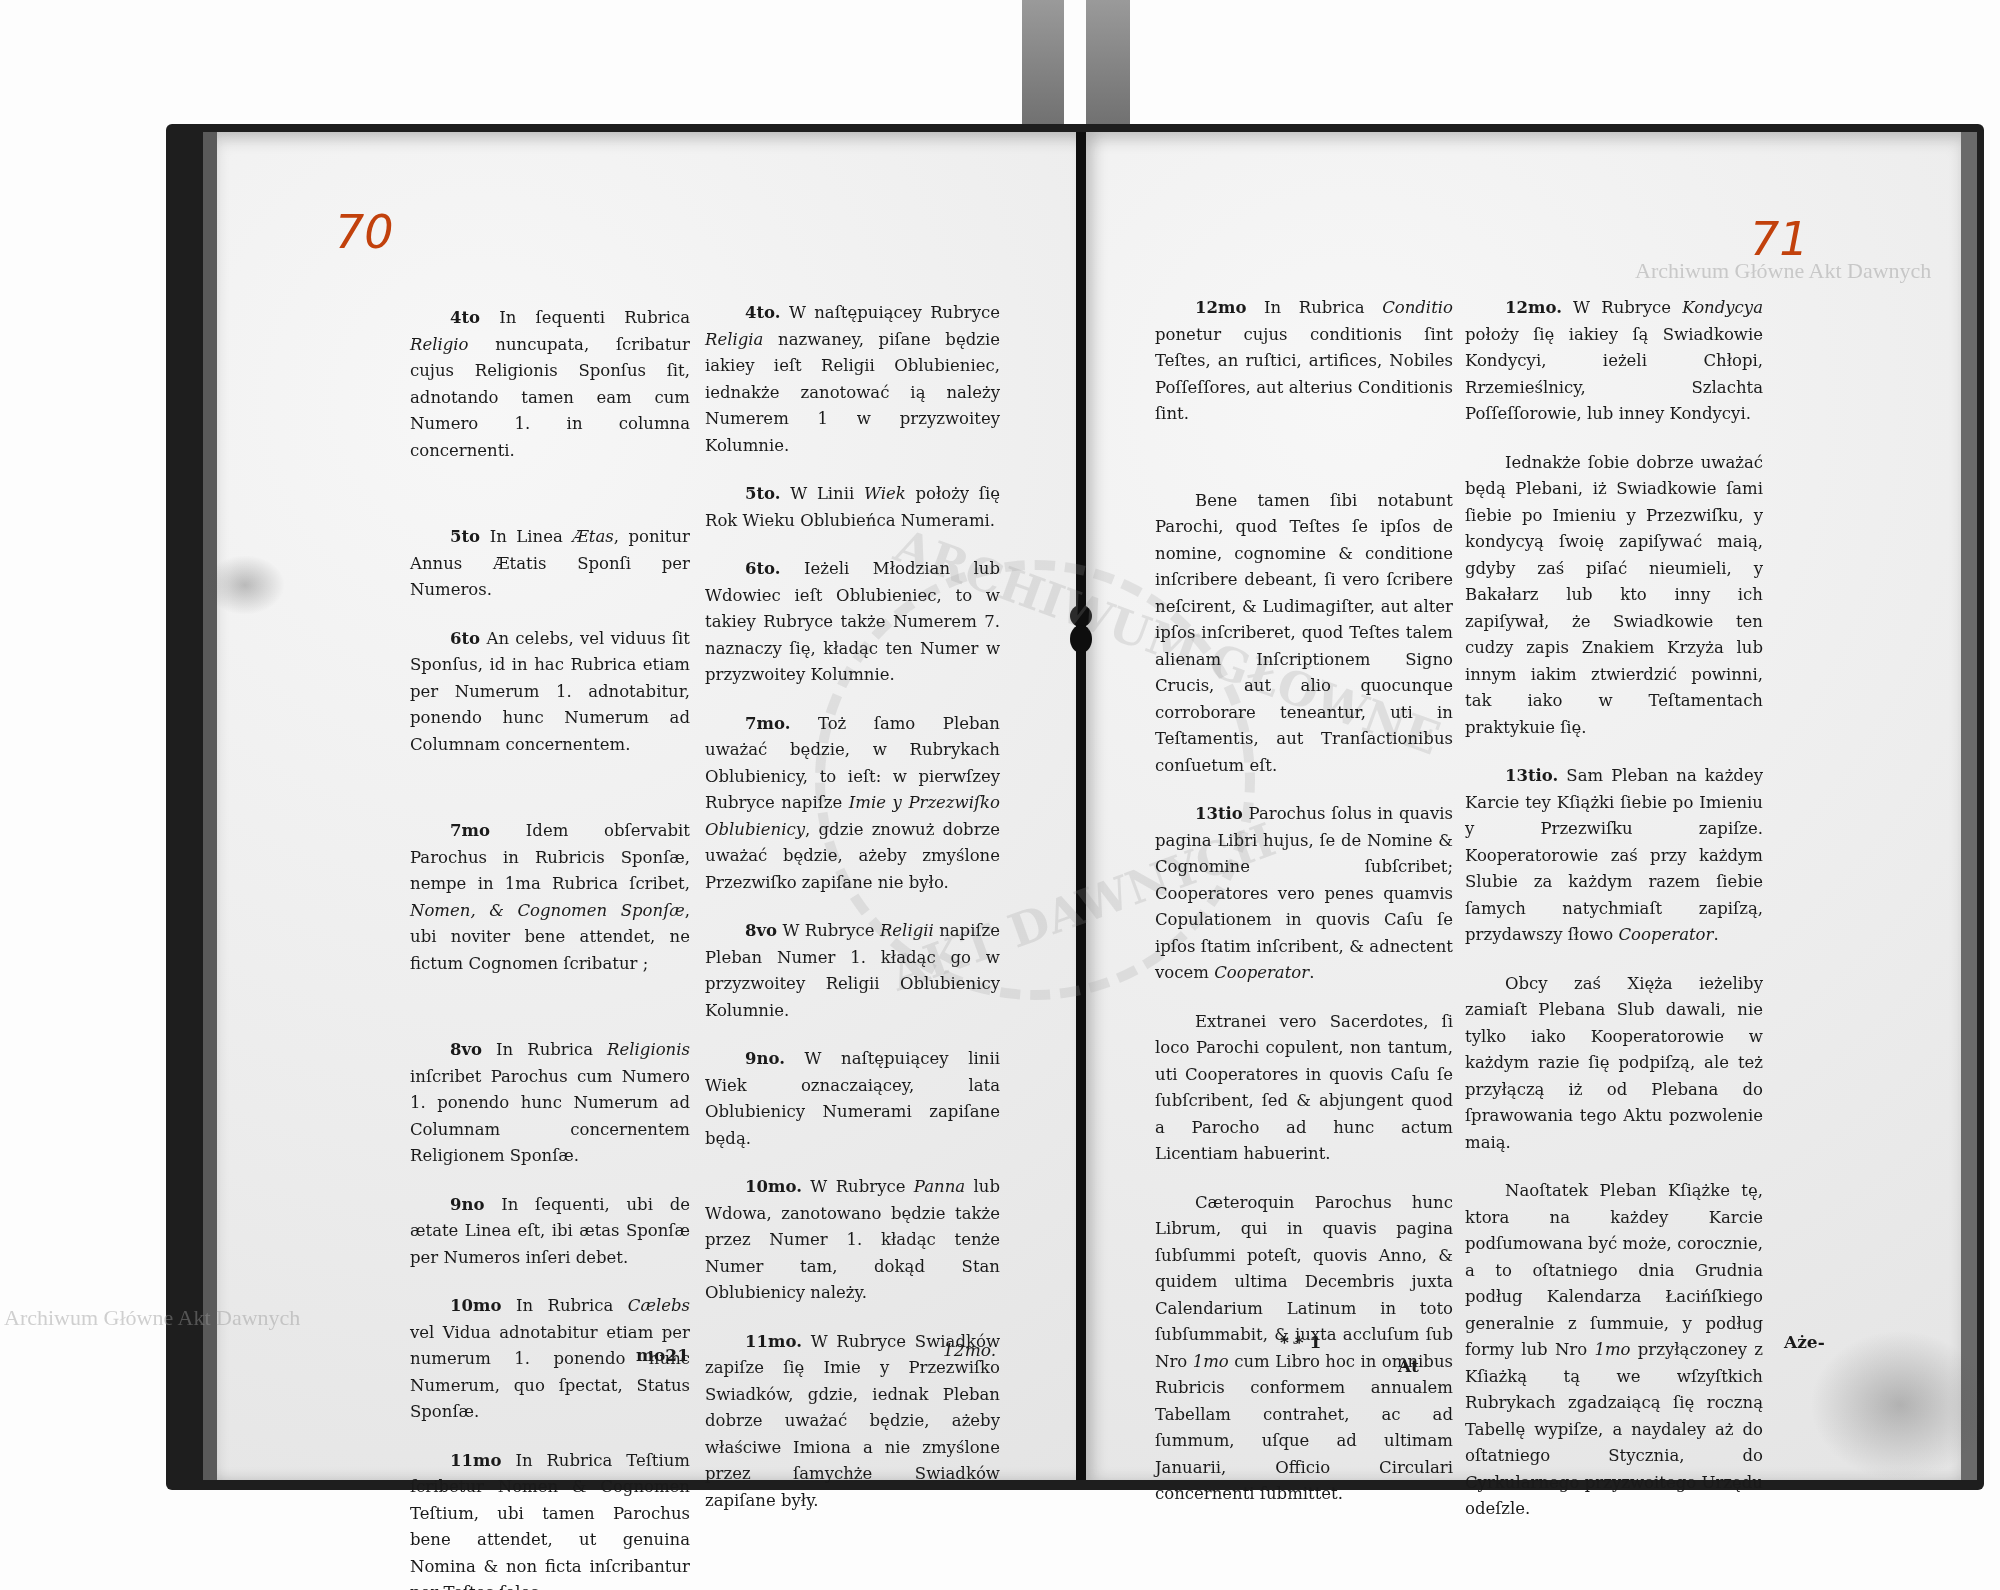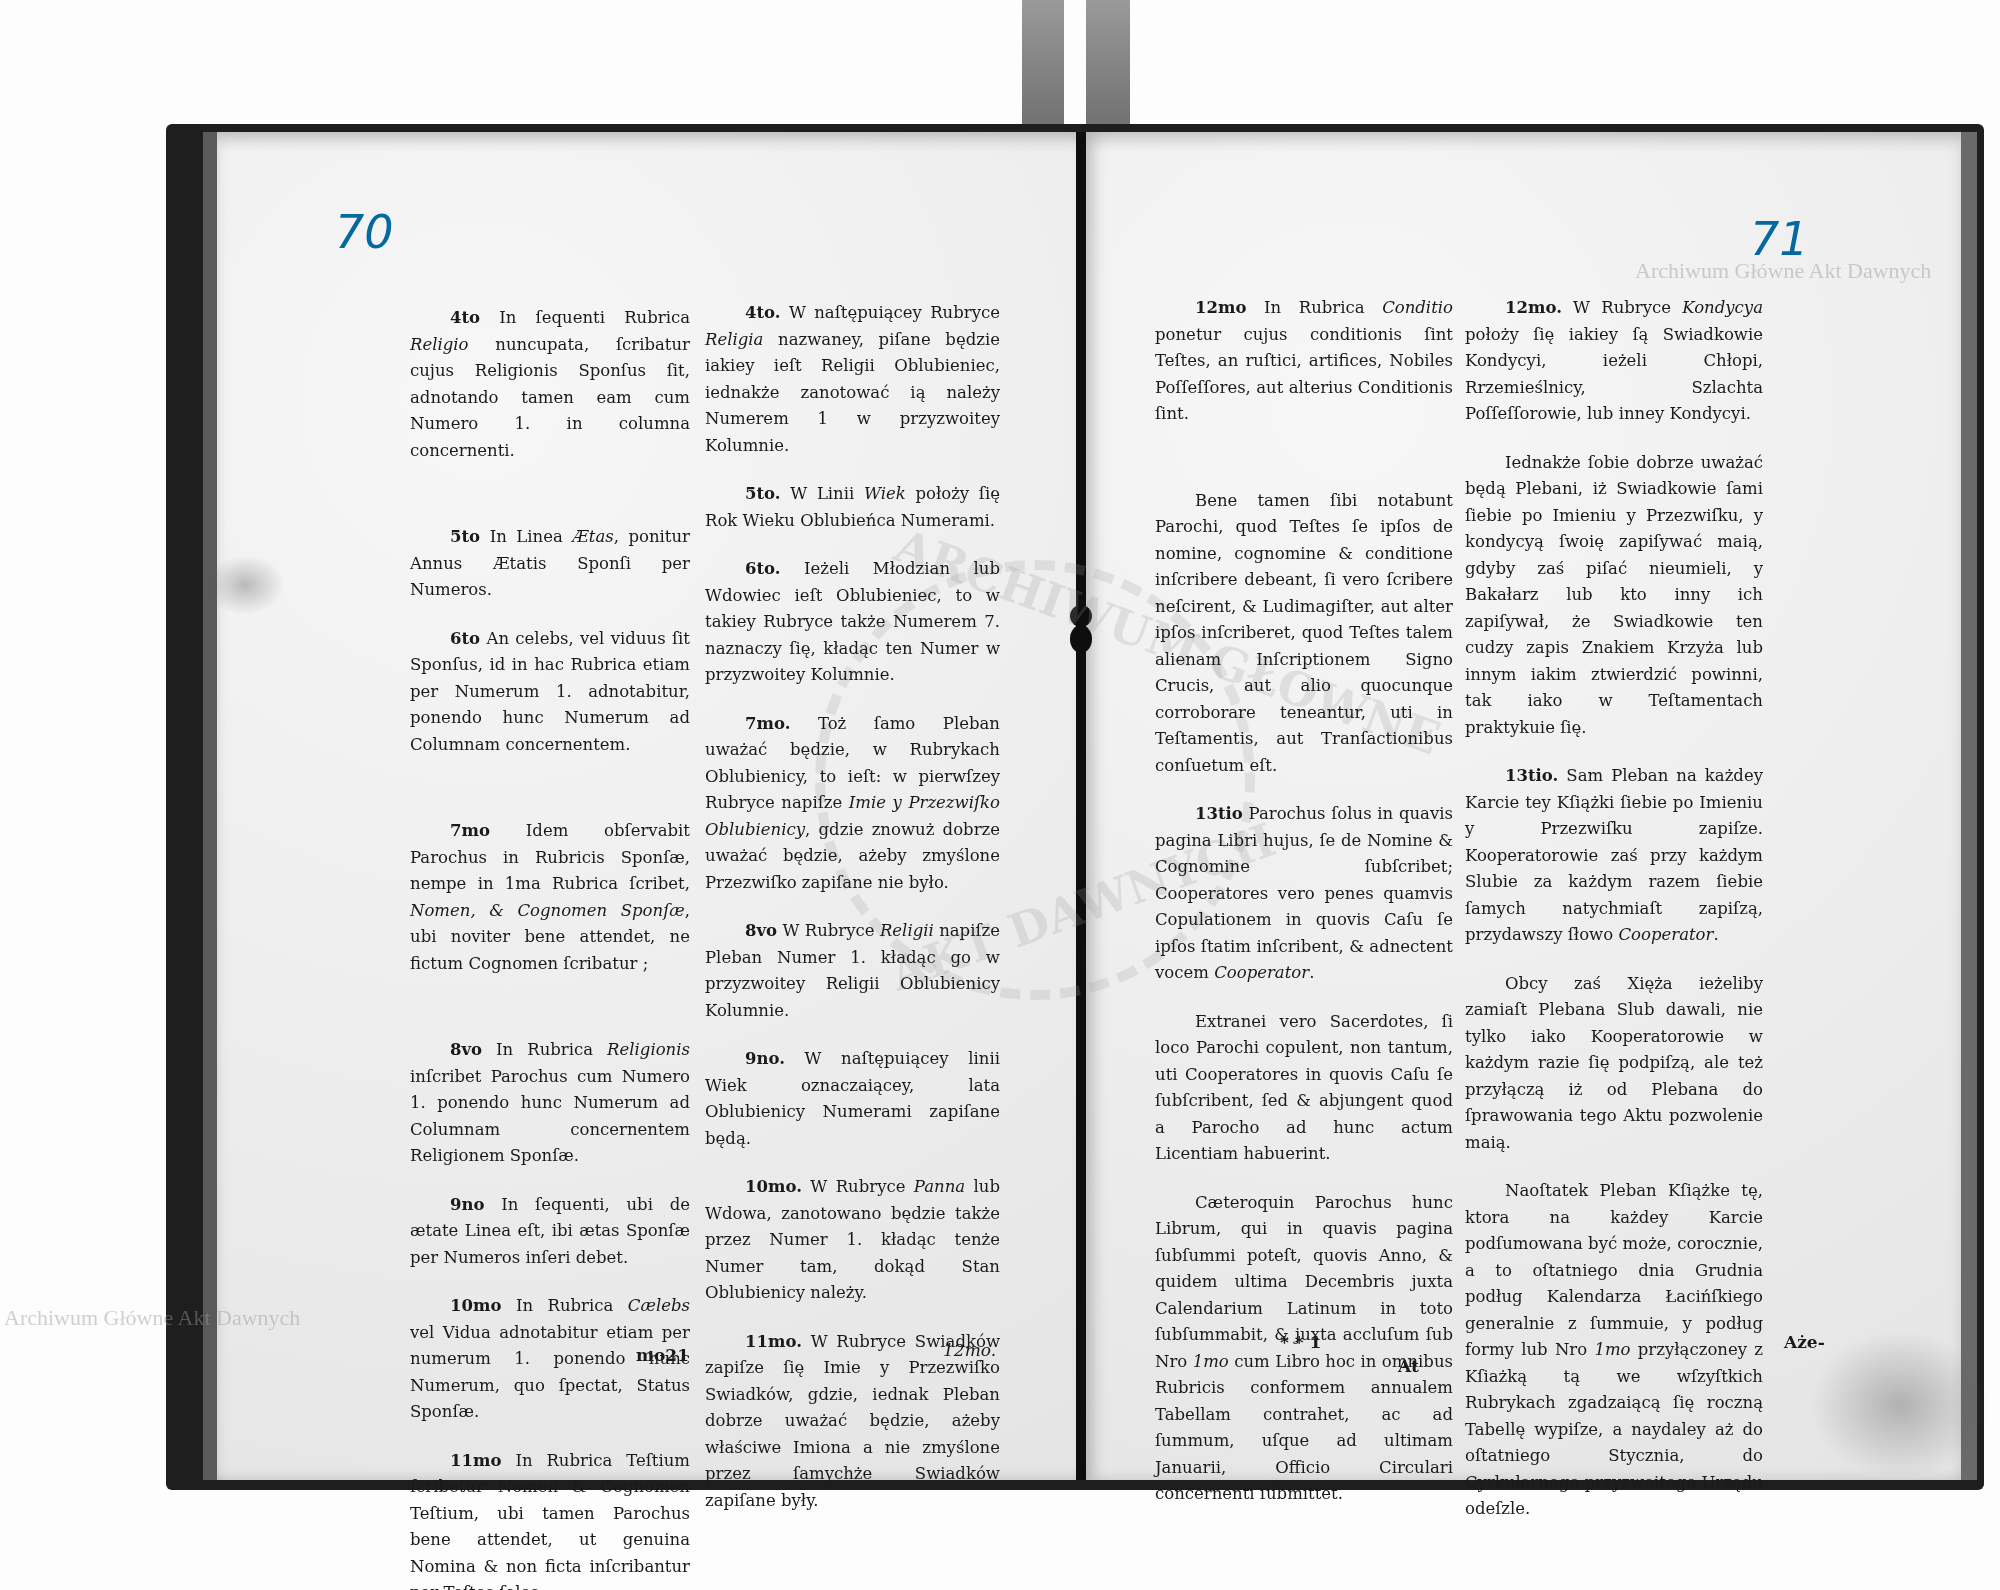--- a/index.html
+++ b/index.html
@@ -9,21 +9,21 @@
   .book{position:absolute;left:166px;top:124px;width:1818px;height:1366px;
         background:#1e1e1e;border-radius:6px;}
   .page{position:absolute;top:132px;height:1348px;background:#efefef;
         background-image:radial-gradient(circle at 30% 20%,#f7f7f7 0,#ececec 60%,#e4e4e4 100%);}
   .page.left{left:203px;width:878px;border-left:14px solid #5a5a5a;
              box-shadow:inset -10px 0 14px rgba(0,0,0,.18), inset 0 10px 14px rgba(0,0,0,.12);}
   .page.right{left:1085px;width:876px;border-right:16px solid #6a6a6a;
               box-shadow:inset 10px 0 14px rgba(0,0,0,.15), inset 0 10px 14px rgba(0,0,0,.12);}
   .gutter{position:absolute;left:1076px;top:132px;width:10px;height:1348px;background:#0e0e0e;}
   .gutter-knot{position:absolute;left:1070px;width:22px;height:22px;border-radius:50%;background:#0e0e0e;}
-  .folio{position:absolute;font-family:"DejaVu Sans",sans-serif;font-style:italic;font-size:46px;color:#0369a1;}
+  .folio{position:absolute;font-family:"DejaVu Sans",sans-serif;font-style:italic;font-size:46px;color:#c2410c;}
   .col{position:absolute;font-size:16.5px;line-height:26.5px;text-align:justify;}
   .para{margin:0 0 22px 0;text-indent:40px;}
   .para.gap{margin-top:60px;}
   .para .num{font-weight:bold;}
   .para em{font-style:italic;}
   .catch{position:absolute;font-size:17px;font-weight:bold;}
   .wm{position:absolute;font-family:"Liberation Serif",serif;font-size:22px;color:rgba(150,150,150,.45);white-space:nowrap;}
   .stamp{position:absolute;left:815px;top:560px;width:420px;height:420px;border-radius:50%;
          border:10px dashed rgba(160,160,160,.22);}
   .stamp-text{position:absolute;font-size:46px;font-weight:bold;color:rgba(150,150,150,.22);}

